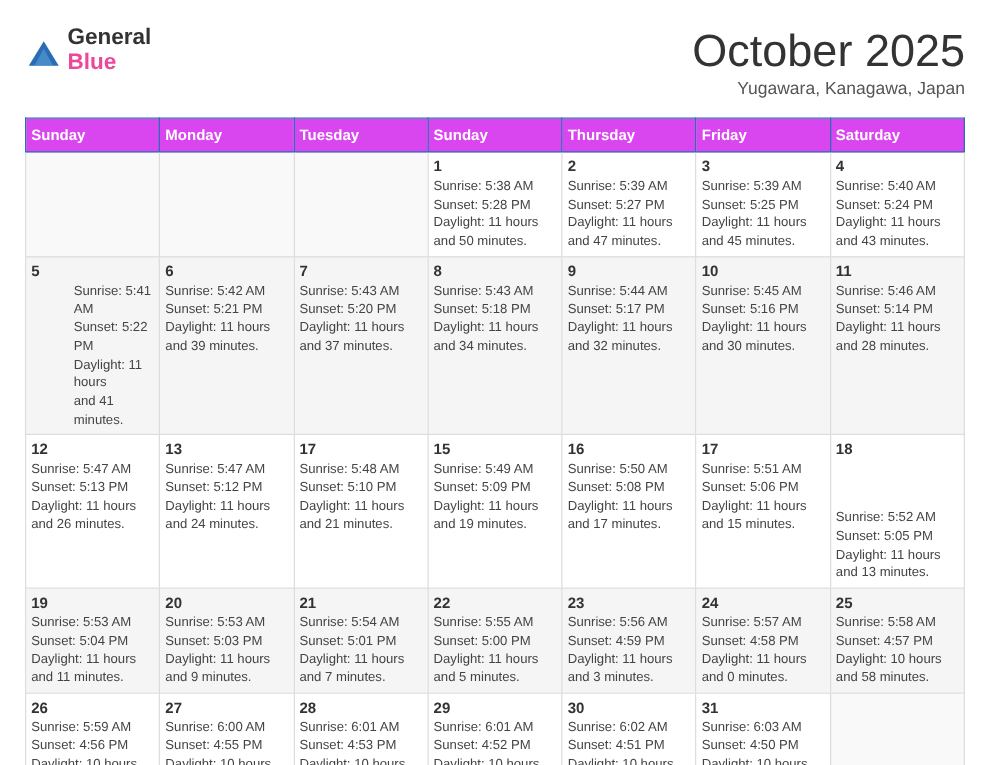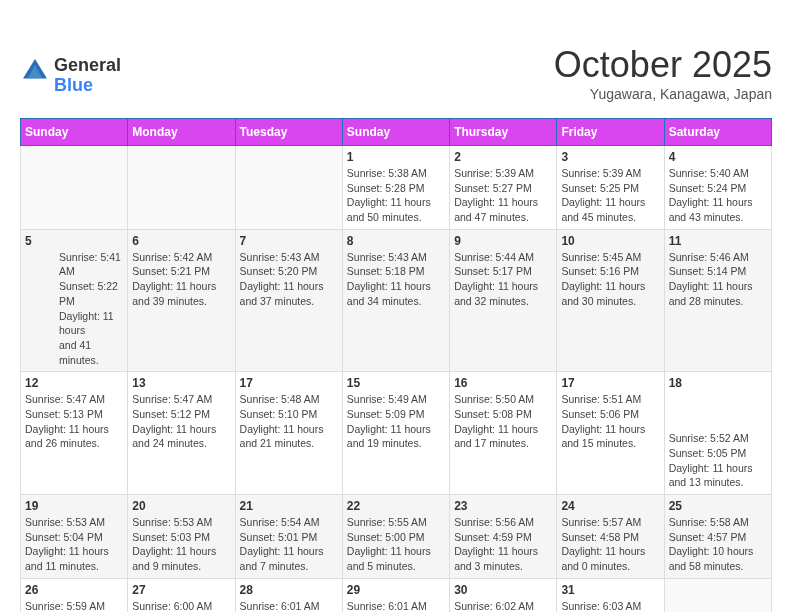--- a/index.html
+++ b/index.html
@@ -24,30 +24,29 @@
       line-height: 1.1;
     }
     .logo-general {
       font-size: 18px;
       font-weight: bold;
       color: #333;
     }
     .logo-blue {
       font-size: 18px;
       font-weight: bold;
-      color: #3b82f6;
+      color: #ec4899;
     }
     .logo-icon {
       width: 30px;
       height: 30px;
       margin-right: 4px;
     }
     .title-area {
       text-align: right;
-      margin-top: 24px;
     }
     .month-title {
       font-size: 36px;
       color: #333;
       font-weight: normal;
     }
     .subtitle {
       font-size: 14px;
       color: #555;
     }
@@ -88,22 +87,21 @@
       display: block;
       margin-bottom: 2px;
     }
     .day-info {
       color: #444;
       font-size: 10.5px;
       line-height: 1.4;
     }
     .logo-wrapper {
       display: flex;
-      align-items: flex-start;
-      margin-top: 36px;
+      align-items: flex-end;
     }
   </style>
 </head>
 <body>
 
 <div class="page">
   <div class="header">
     <div class="logo-wrapper">
       <svg class="logo-icon" viewBox="0 0 40 40">
         <polygon points="20,4 36,30 4,30" fill="#2a6db5"></polygon>

